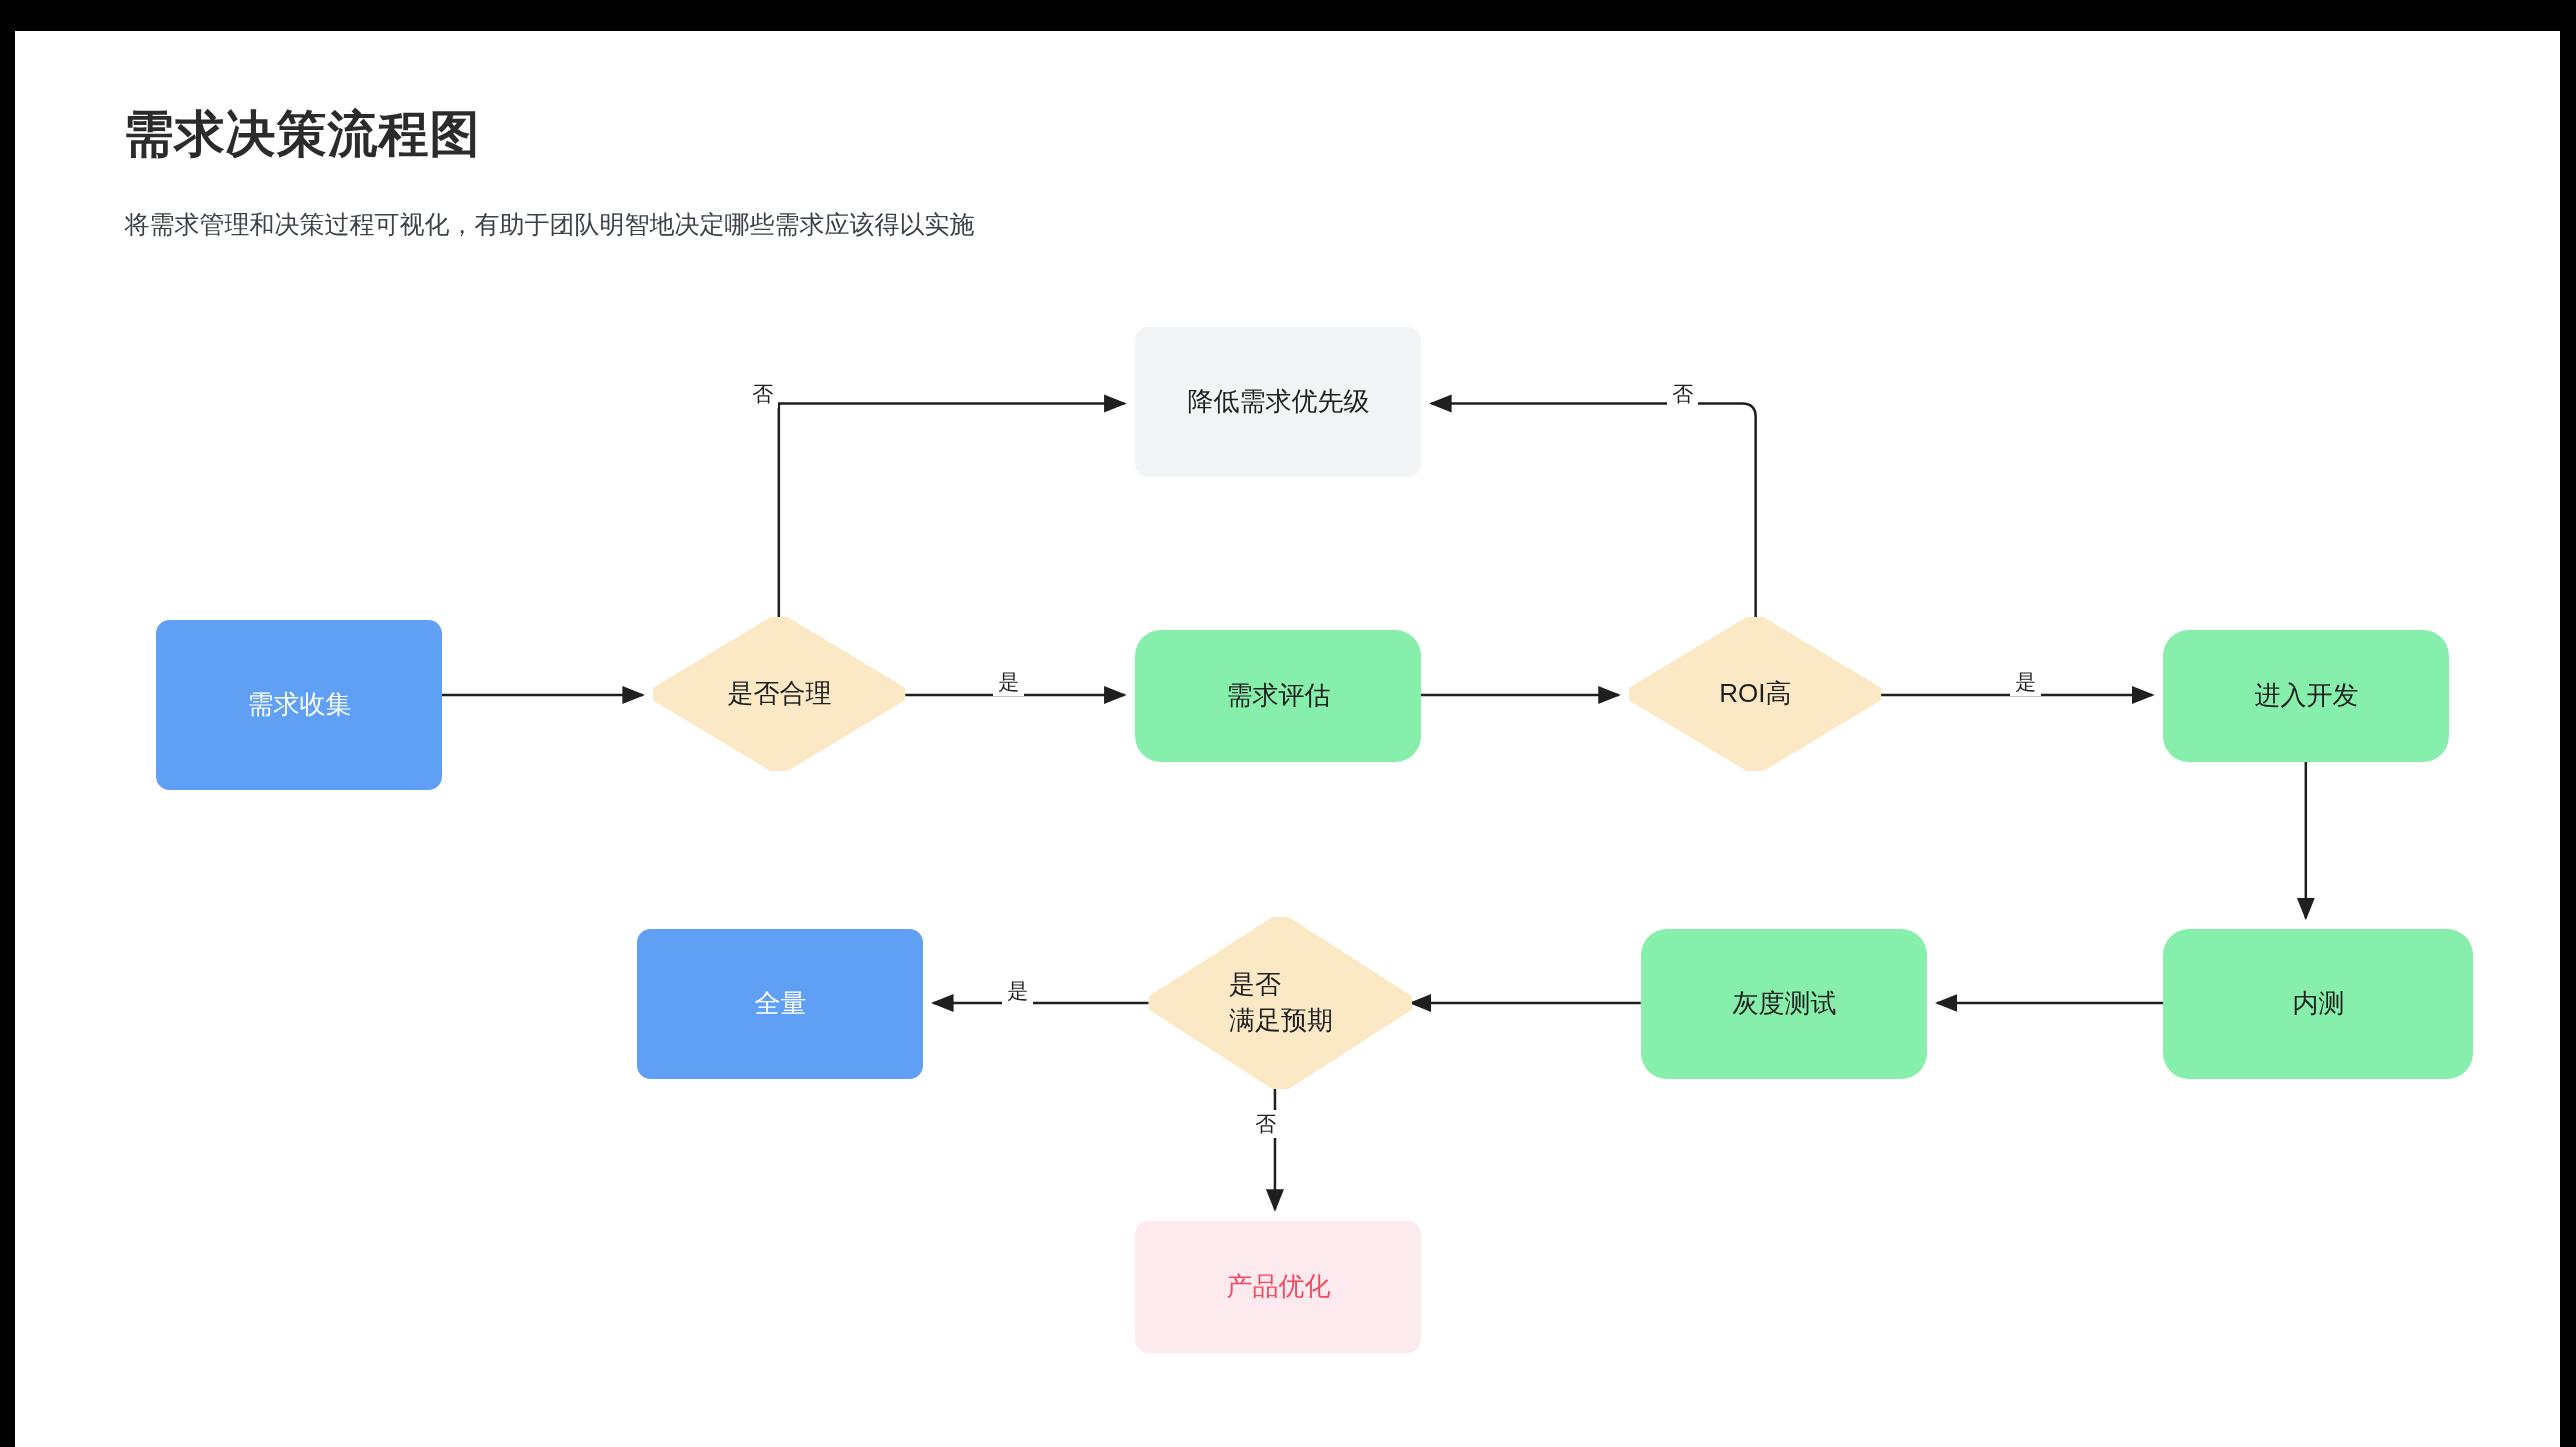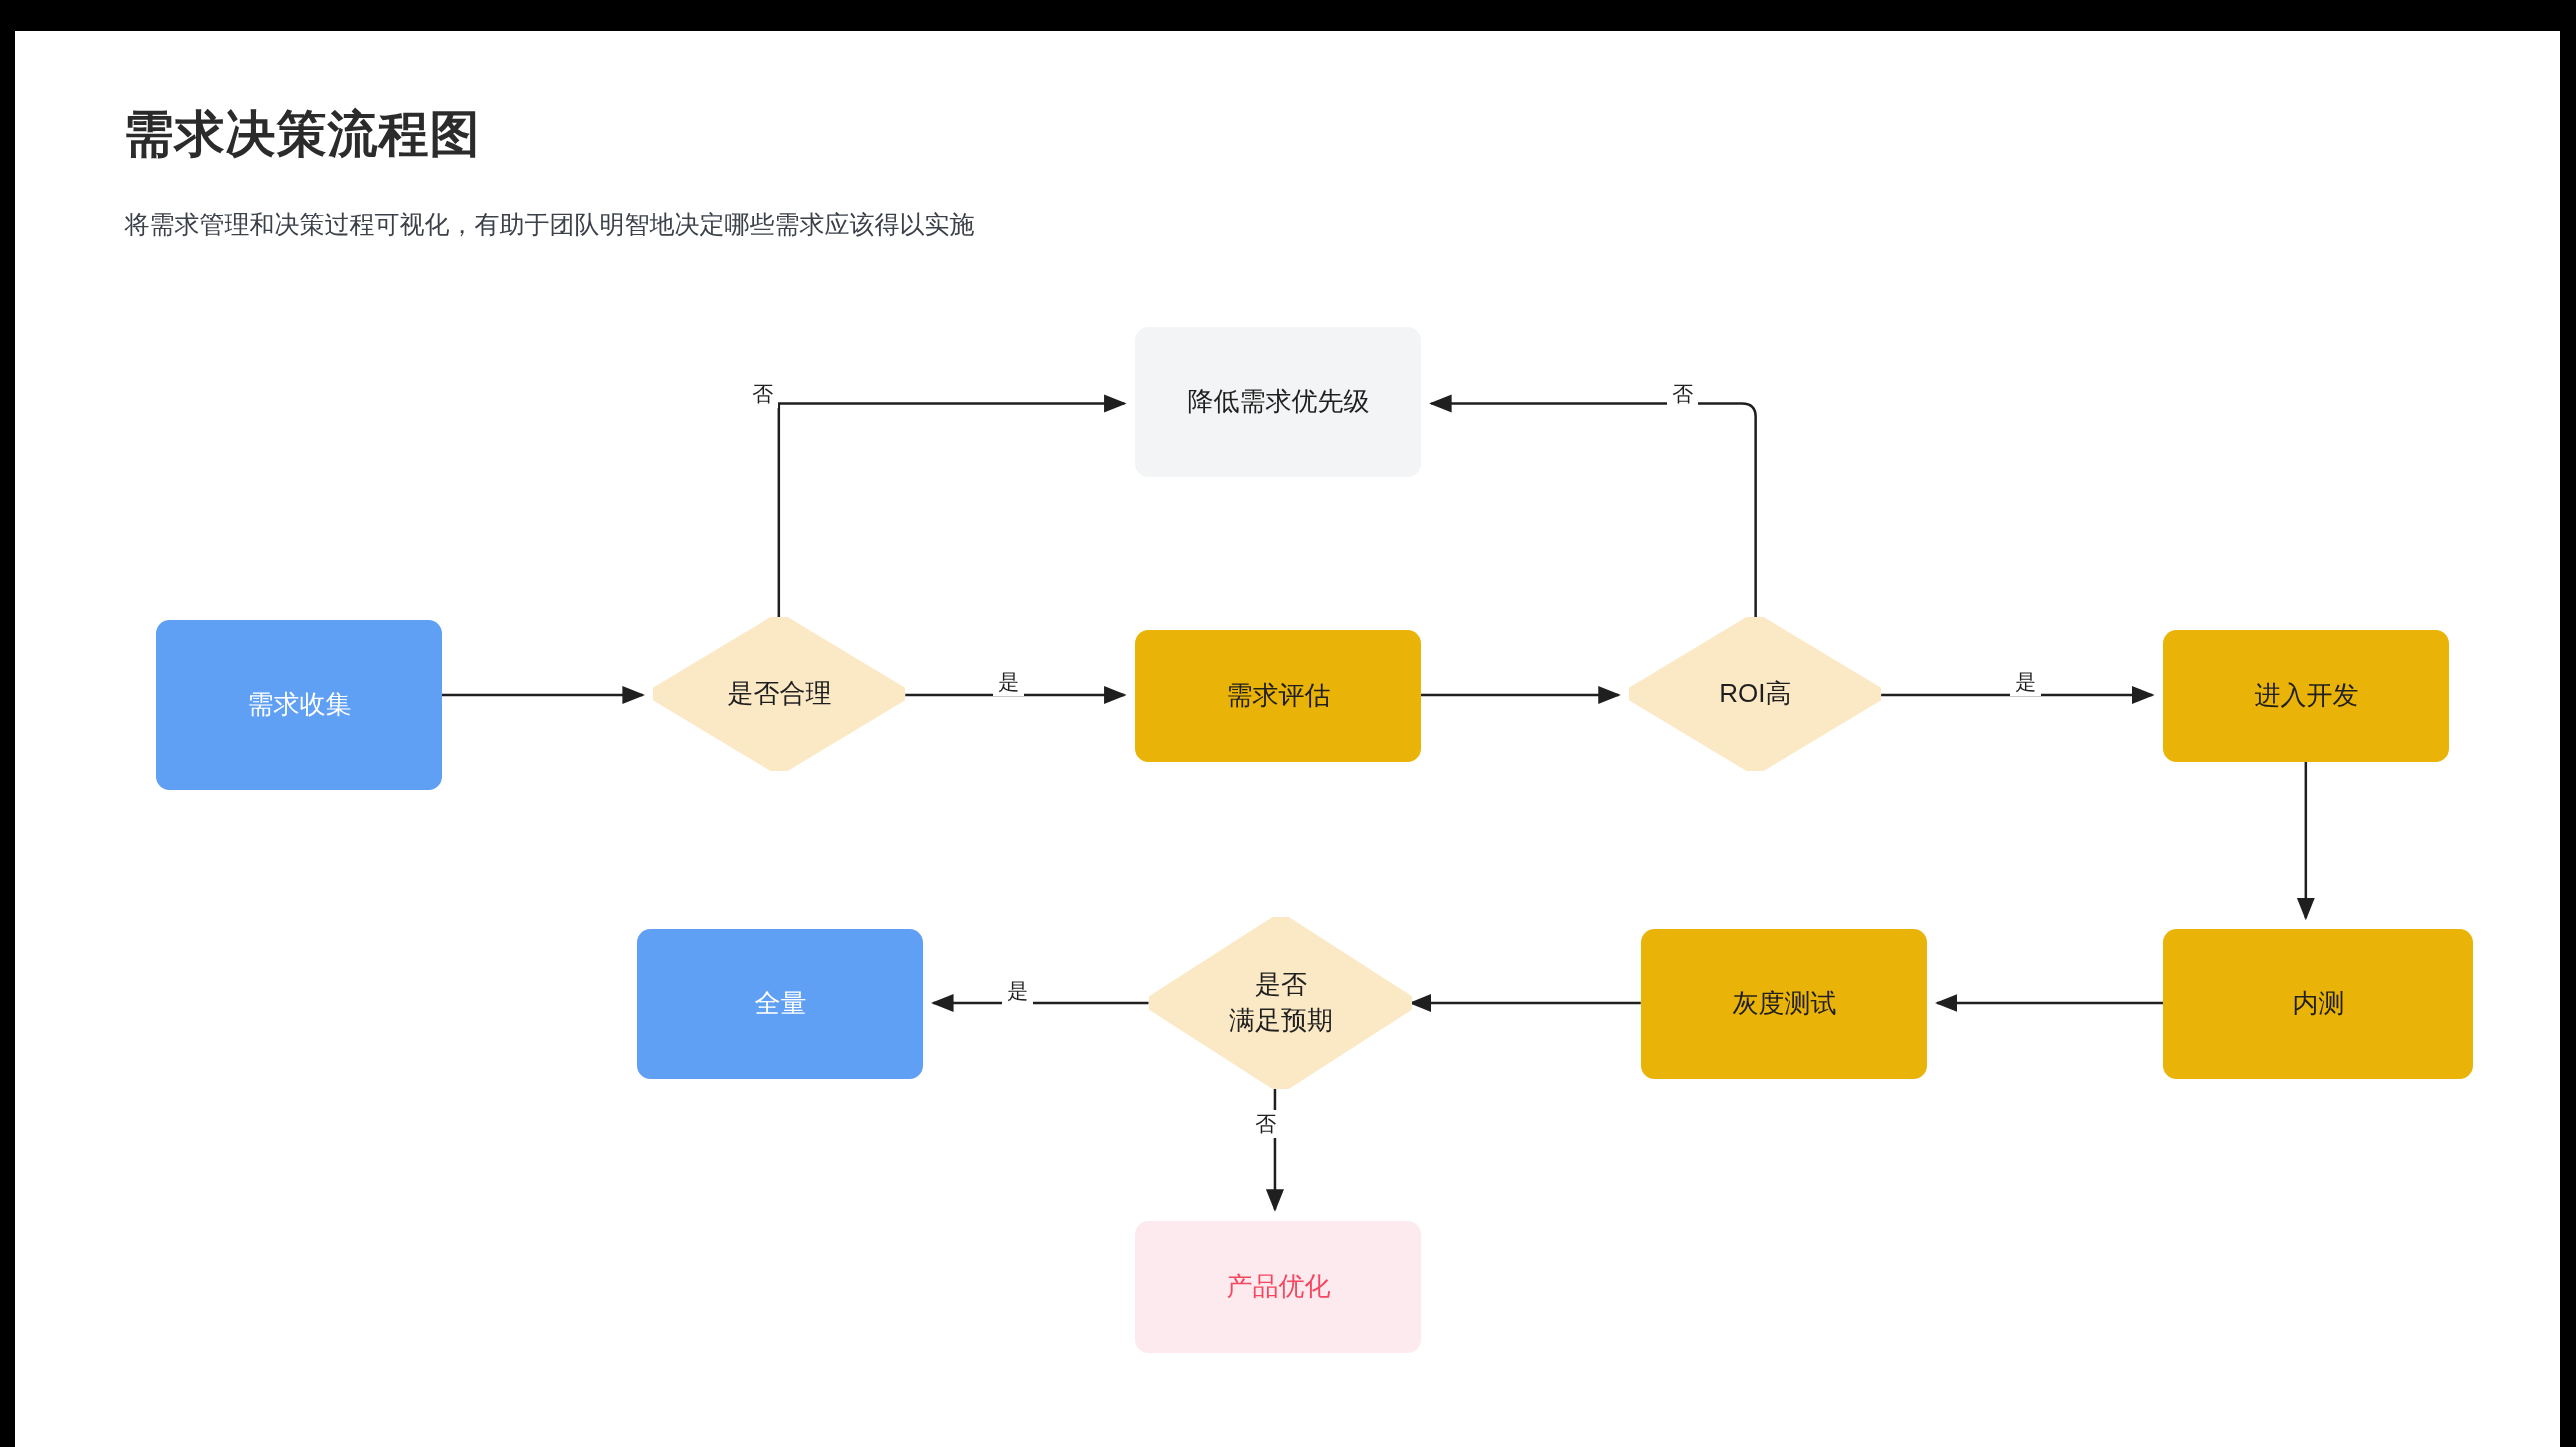--- a/index.html
+++ b/index.html
@@ -44,37 +44,36 @@
     justify-content: center;
     text-align: right;
     font-size: 26px;
     line-height: 1.35;
     white-space: pre-line;
   }
   .box {
     border-radius: 13.5px;
   }
   .box.primary { background: #5fa0f5; color: #ffffff; }
-  .box.soft    { background: #eab308; color: #1f1f1f; }
+  .box.soft    { background: #86efac; color: #1f1f1f; border-radius: 26px; }
   .box.gray    { background: #f3f4f5; color: #1f1f1f; }
   .box.danger  { background: #fdeaee; color: #f5475f; }
   .diamond-wrap { position: absolute; }
   .diamond-shape {
     position: absolute;
     left: 0; top: 0;
     width: 100%; height: 100%;
   }
   .diamond-label {
     position: absolute;
     left: 0; top: 0;
     width: 100%; height: 100%;
     display: flex;
     align-items: center;
     justify-content: center;
-    text-align: center;
     font-size: 26px;
     line-height: 1.38;
     color: #1f1f1f;
     white-space: pre-line;
   }
   .edge-label {
     position: absolute;
     font-size: 21px;
     color: #1f1f1f;
     background: #ffffff;

